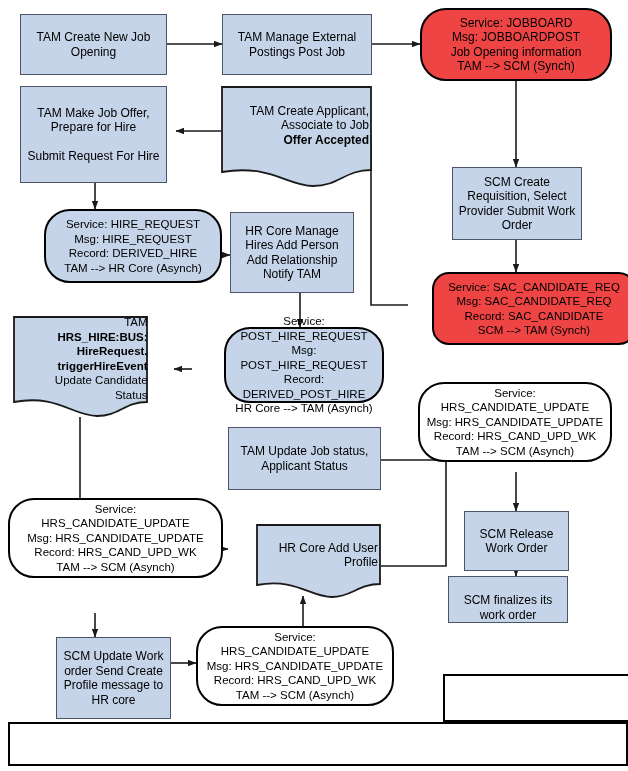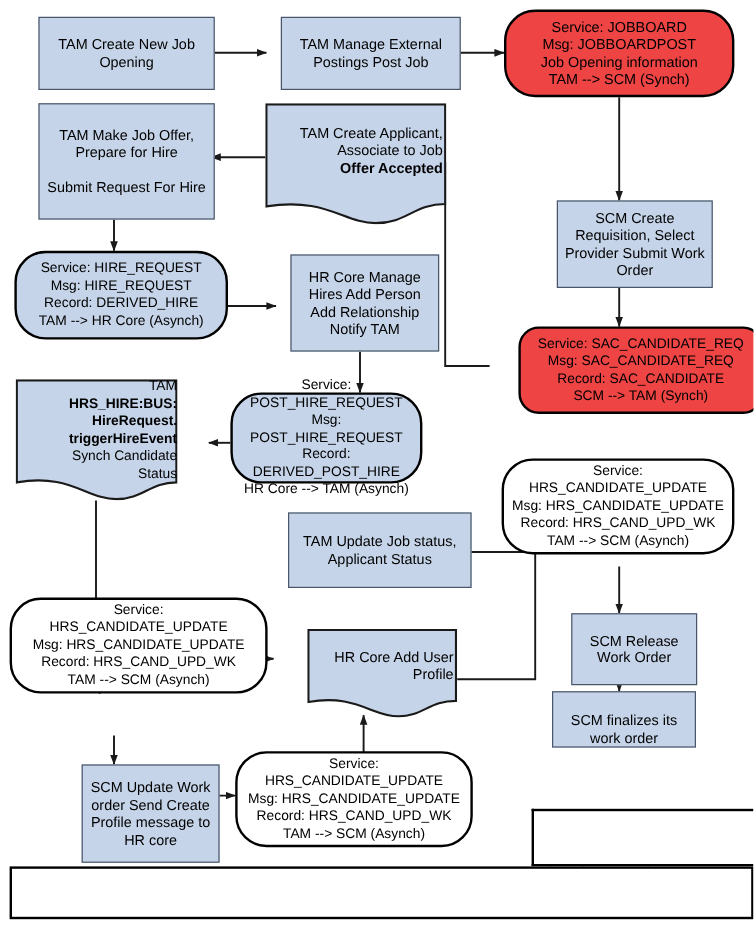--- a/index.html
+++ b/index.html
@@ -27,27 +27,27 @@
     font-size: 12px;
     line-height: 14.5px;
     color: #000000;
     z-index: 5;
   }
   .node .txt { width: 100%; padding: 0 3px; }
   
   .proc {
     border: 1px solid #4a5568;
     background: #c5d4e8;
-    margin-left: 12px;
   }
   
   .msg {
     border: 2px solid #000000;
     border-radius: 26px;
     background: #c5d4e8;
+    margin-left: 32px;
   }
   .msg-orange {
     border: 2px solid #000000;
     border-radius: 26px;
     background: #ef4444;
   }
   .msg-white {
     border: 2px solid #000000;
     border-radius: 26px;
     background: #ffffff;
@@ -229,21 +229,21 @@
   </div>
 
   <div class="node doc" style="left:13px; top:316px; width:135px; height:101px;">
     <svg viewBox="0 0 135 101" preserveAspectRatio="none">
       <path d="M1,1 L134,1 L134,86 C112,86 106,100 84,100 C60,100 44,78 1,86 Z" fill="#c5d4e8" stroke="#1a1a1a" stroke-width="1.8"></path>
     </svg>
     <div class="txt" style="margin-top:-16px; font-size:11.5px;">
       <div><span>TAM </span><span class="b">HRS_HIRE:BUS:</span></div>
       <div class="b">HireRequest.</div>
       <div class="b">triggerHireEvent</div>
-      <div>Synch Candidate</div>
+      <div>Update Candidate</div>
       <div>Status</div>
     </div>
   </div>
 
   <div class="node msg" style="left:192px; top:327px; width:160px; height:76px;">
     <div class="txt" style="white-space:pre-line; font-size:11.5px;">Service: POST_HIRE_REQUEST
 Msg: POST_HIRE_REQUEST
 Record: DERIVED_POST_HIRE
 HR Core --&gt; TAM (Asynch)</div>
   </div>

